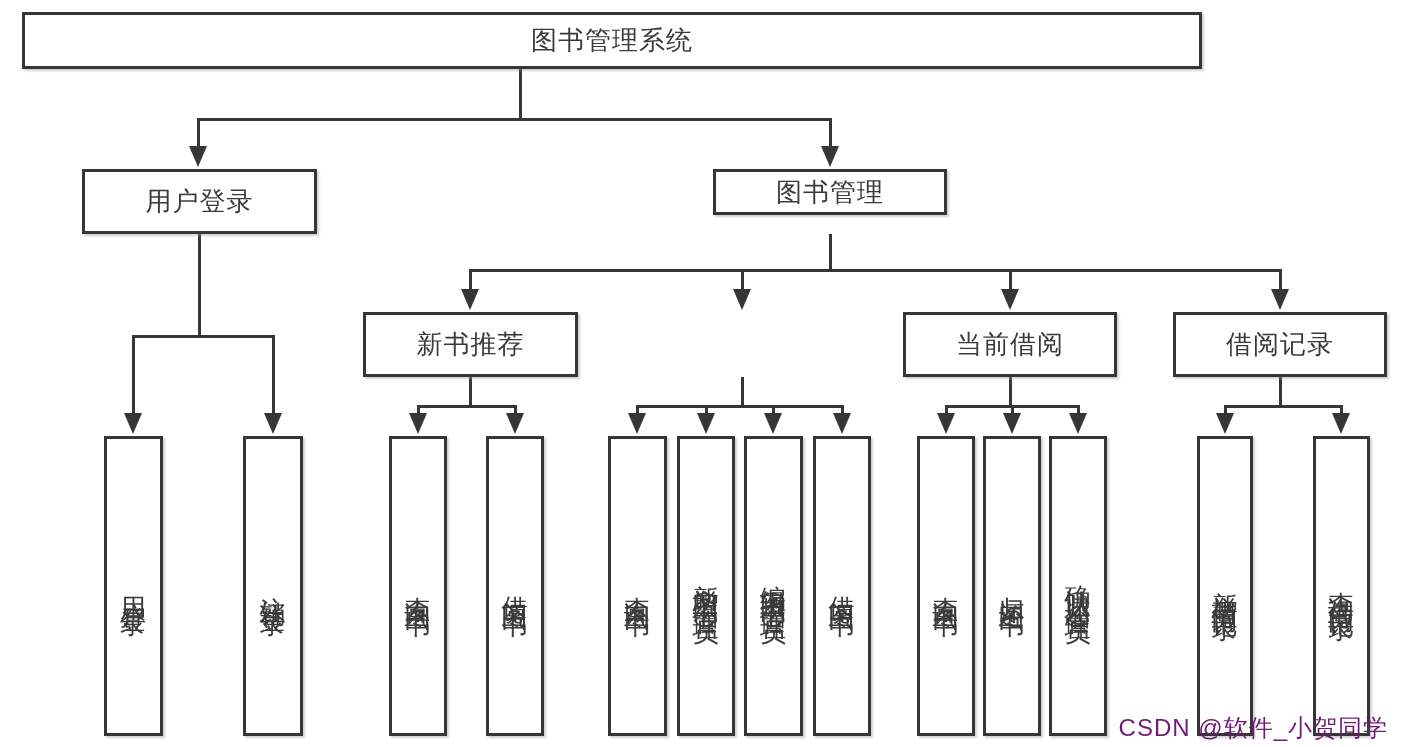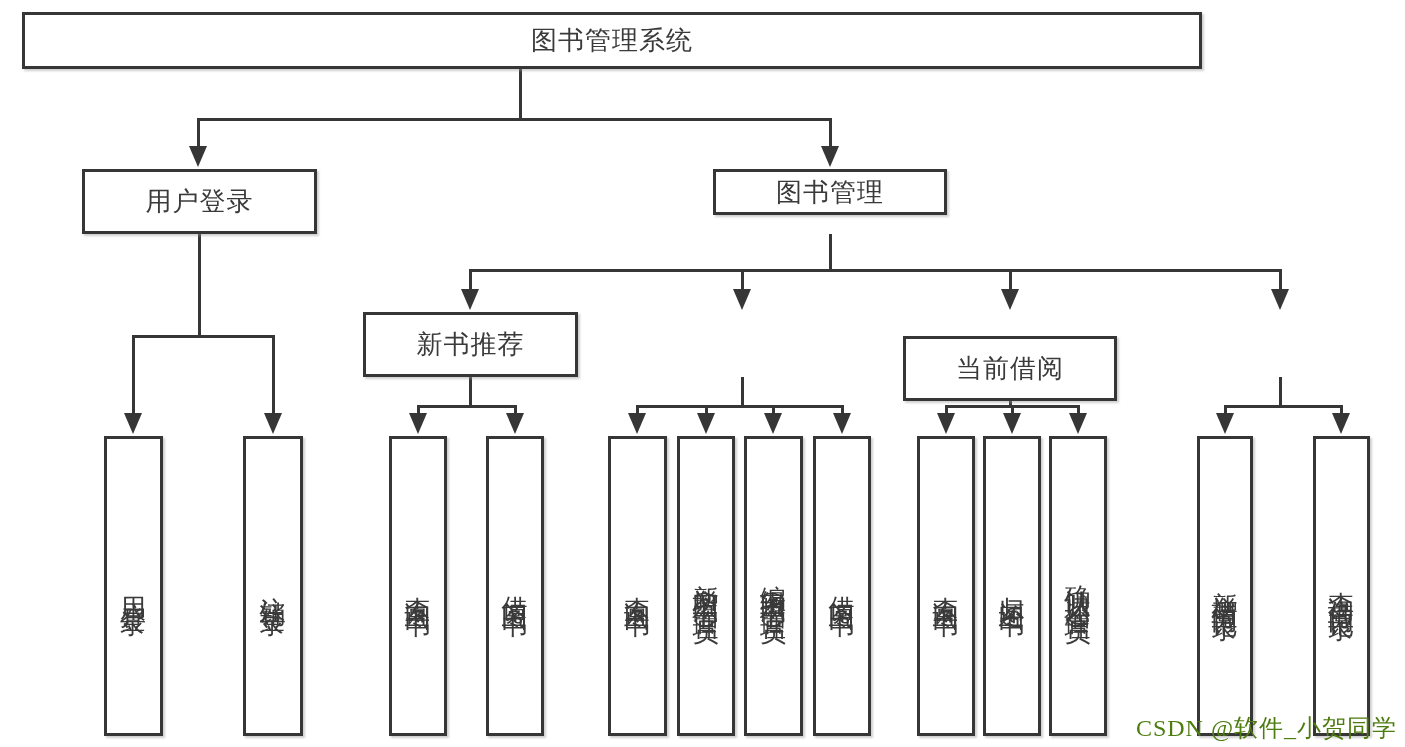--- a/index.html
+++ b/index.html
@@ -49,42 +49,42 @@
     width: 0;
     height: 0;
     border-left: 9px solid transparent;
     border-right: 9px solid transparent;
     border-top: 21px solid #363636;
     z-index: 1;
   }
   
   .watermark {
     position: absolute;
-    right: 8px;
+    right: 17px;
     bottom: 3px;
     font-size: 24px;
-    color: #4d7c0f;
+    color: #701a75;
     letter-spacing: 1px;
     z-index: 5;
     white-space: nowrap;
-    font-family: Liberation Serif, serif;
   }
 </style>
 </head>
 <body>
 
 <div class="stage">
 
   <div class="box" style="left:22px; top:12px; width:1180px; height:57px;">图书管理系统</div>
 
   <div class="box" style="left:82px; top:169px; width:235px; height:65px;">用户登录</div>
   <div class="box" style="left:713px; top:169px; width:234px; height:46px;">图书管理</div>
 
   <div class="box" style="left:363px; top:312px; width:215px; height:65px;font-family:Liberation Mono, monospace;">新书推荐</div>
-  <div class="box" style="left:903px; top:312px; width:214px; height:65px;margin-top:24px;">当前借阅</div>
+  <div class="box" style="left:903px; top:312px; width:214px; height:65px;">当前借阅</div>
+  <div class="box" style="left:1173px; top:312px; width:214px; height:65px;">借阅记录</div>
 
   <div class="box vbox" style="left:104px; top:436px; width:59px; height:300px;">用户登录</div>
   <div class="box vbox" style="left:243px; top:436px; width:60px; height:300px;">注销登录</div>
 
   <div class="box vbox" style="left:389px; top:436px; width:58px; height:300px;">查询图书</div>
   <div class="box vbox" style="left:486px; top:436px; width:58px; height:300px;">借阅图书</div>
 
   <div class="box vbox" style="left:608px; top:436px; width:59px; height:300px;">查询图书</div>
   <div class="box vbox" style="left:677px; top:436px; width:58px; height:300px;">新增图书（管理员）</div>
   <div class="box vbox" style="left:744px; top:436px; width:59px; height:300px;">编辑图书（管理员）</div>

